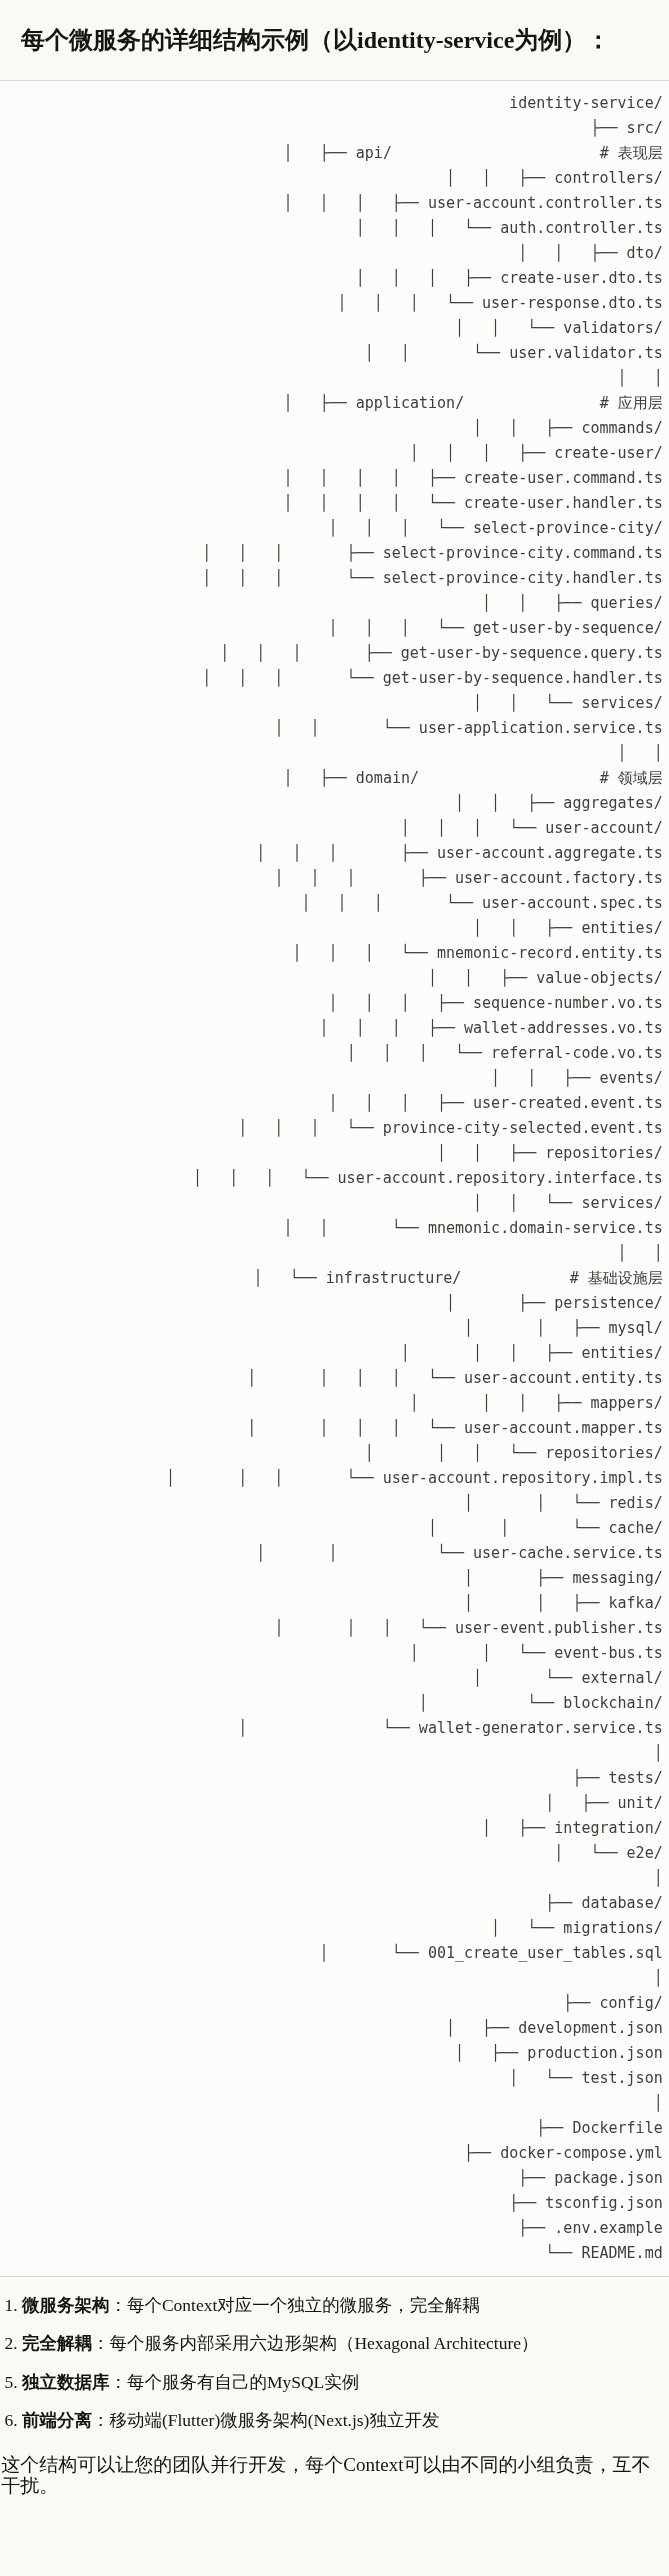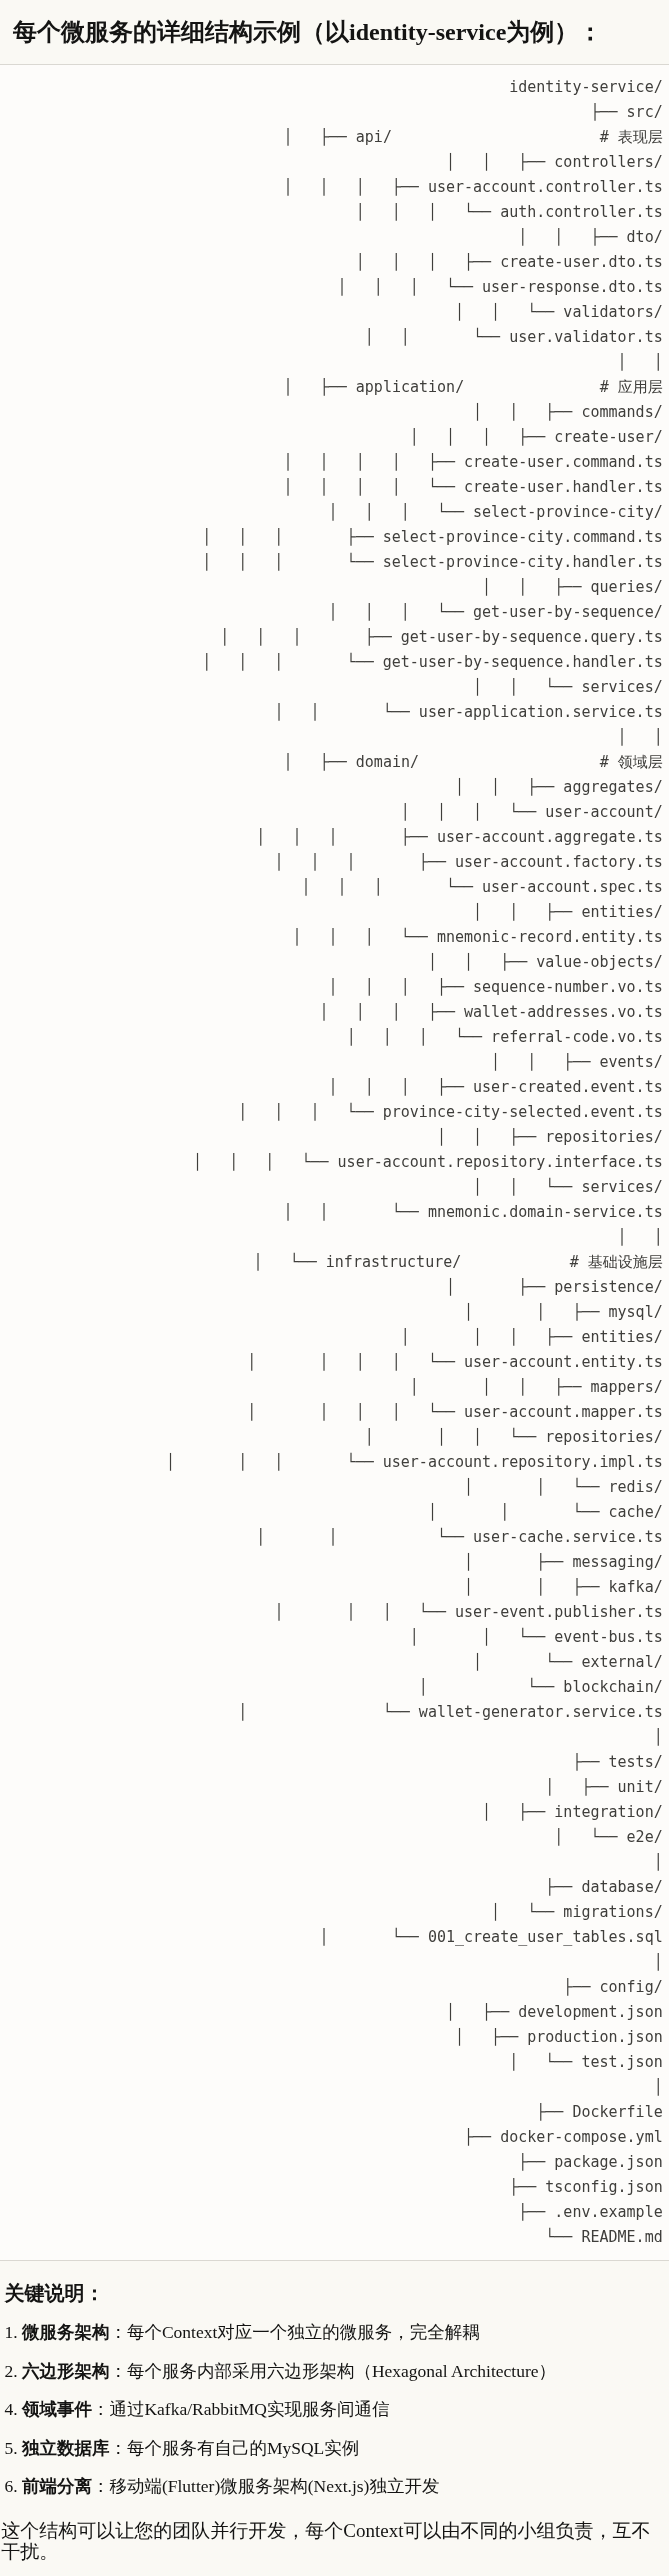--- a/index.html
+++ b/index.html
@@ -13,21 +13,21 @@
   html,body{margin:0;padding:0;}
   body{
     width:669px;
     height:2576px;
     overflow:hidden;
     background:var(--page-bg);
     color:var(--text-color);
     font-family:"Liberation Serif", serif;
   }
   .page-title{
-    margin:8px;
+    margin:16px;
     padding:8.8px 6.3px 8.8px 5px;
     font-size:24px;
     line-height:30px;
     font-weight:700;
     letter-spacing:0;
   }
   .code-block{
     border-top:0.6px solid var(--border);
     border-bottom:0.6px solid var(--border);
     background:var(--code-bg);
@@ -157,28 +157,26 @@
 │
 ├── Dockerfile
 ├── docker-compose.yml
 ├── package.json
 ├── tsconfig.json
 ├── .env.example
 └── README.md</pre>
 </div>
 
 <div class="notes">
-  <p class="notes-heading">关键说明：</p>
 
   <p class="note-item"><span class="note-num">1.</span><span class="note-label">微服务架构</span><span class="note-text">：每个Context对应一个独立的微服务，完全解耦</span></p>
 
-  <p class="note-item"><span class="note-num">2.</span><span class="note-label">六边形架构</span><span class="note-text">：每个服务内部采用六边形架构（Hexagonal Architecture）</span></p>
+  <p class="note-item"><span class="note-num">2.</span><span class="note-label">完全解耦</span><span class="note-text">：每个服务内部采用六边形架构（Hexagonal Architecture）</span></p>
 
 
-  <p class="note-item"><span class="note-num">4.</span><span class="note-label">领域事件</span><span class="note-text">：通过Kafka/RabbitMQ实现服务间通信</span></p>
 
   <p class="note-item"><span class="note-num">5.</span><span class="note-label">独立数据库</span><span class="note-text">：每个服务有自己的MySQL实例</span></p>
 
   <p class="note-item"><span class="note-num">6.</span><span class="note-label">前端分离</span><span class="note-text">：移动端(Flutter)微服务架构(Next.js)独立开发</span></p>
 
   <p class="closing-paragraph">这个结构可以让您的团队并行开发，每个Context可以由不同的小组负责，互不干扰。</p>
 </div>
 
 
 </body></html>

